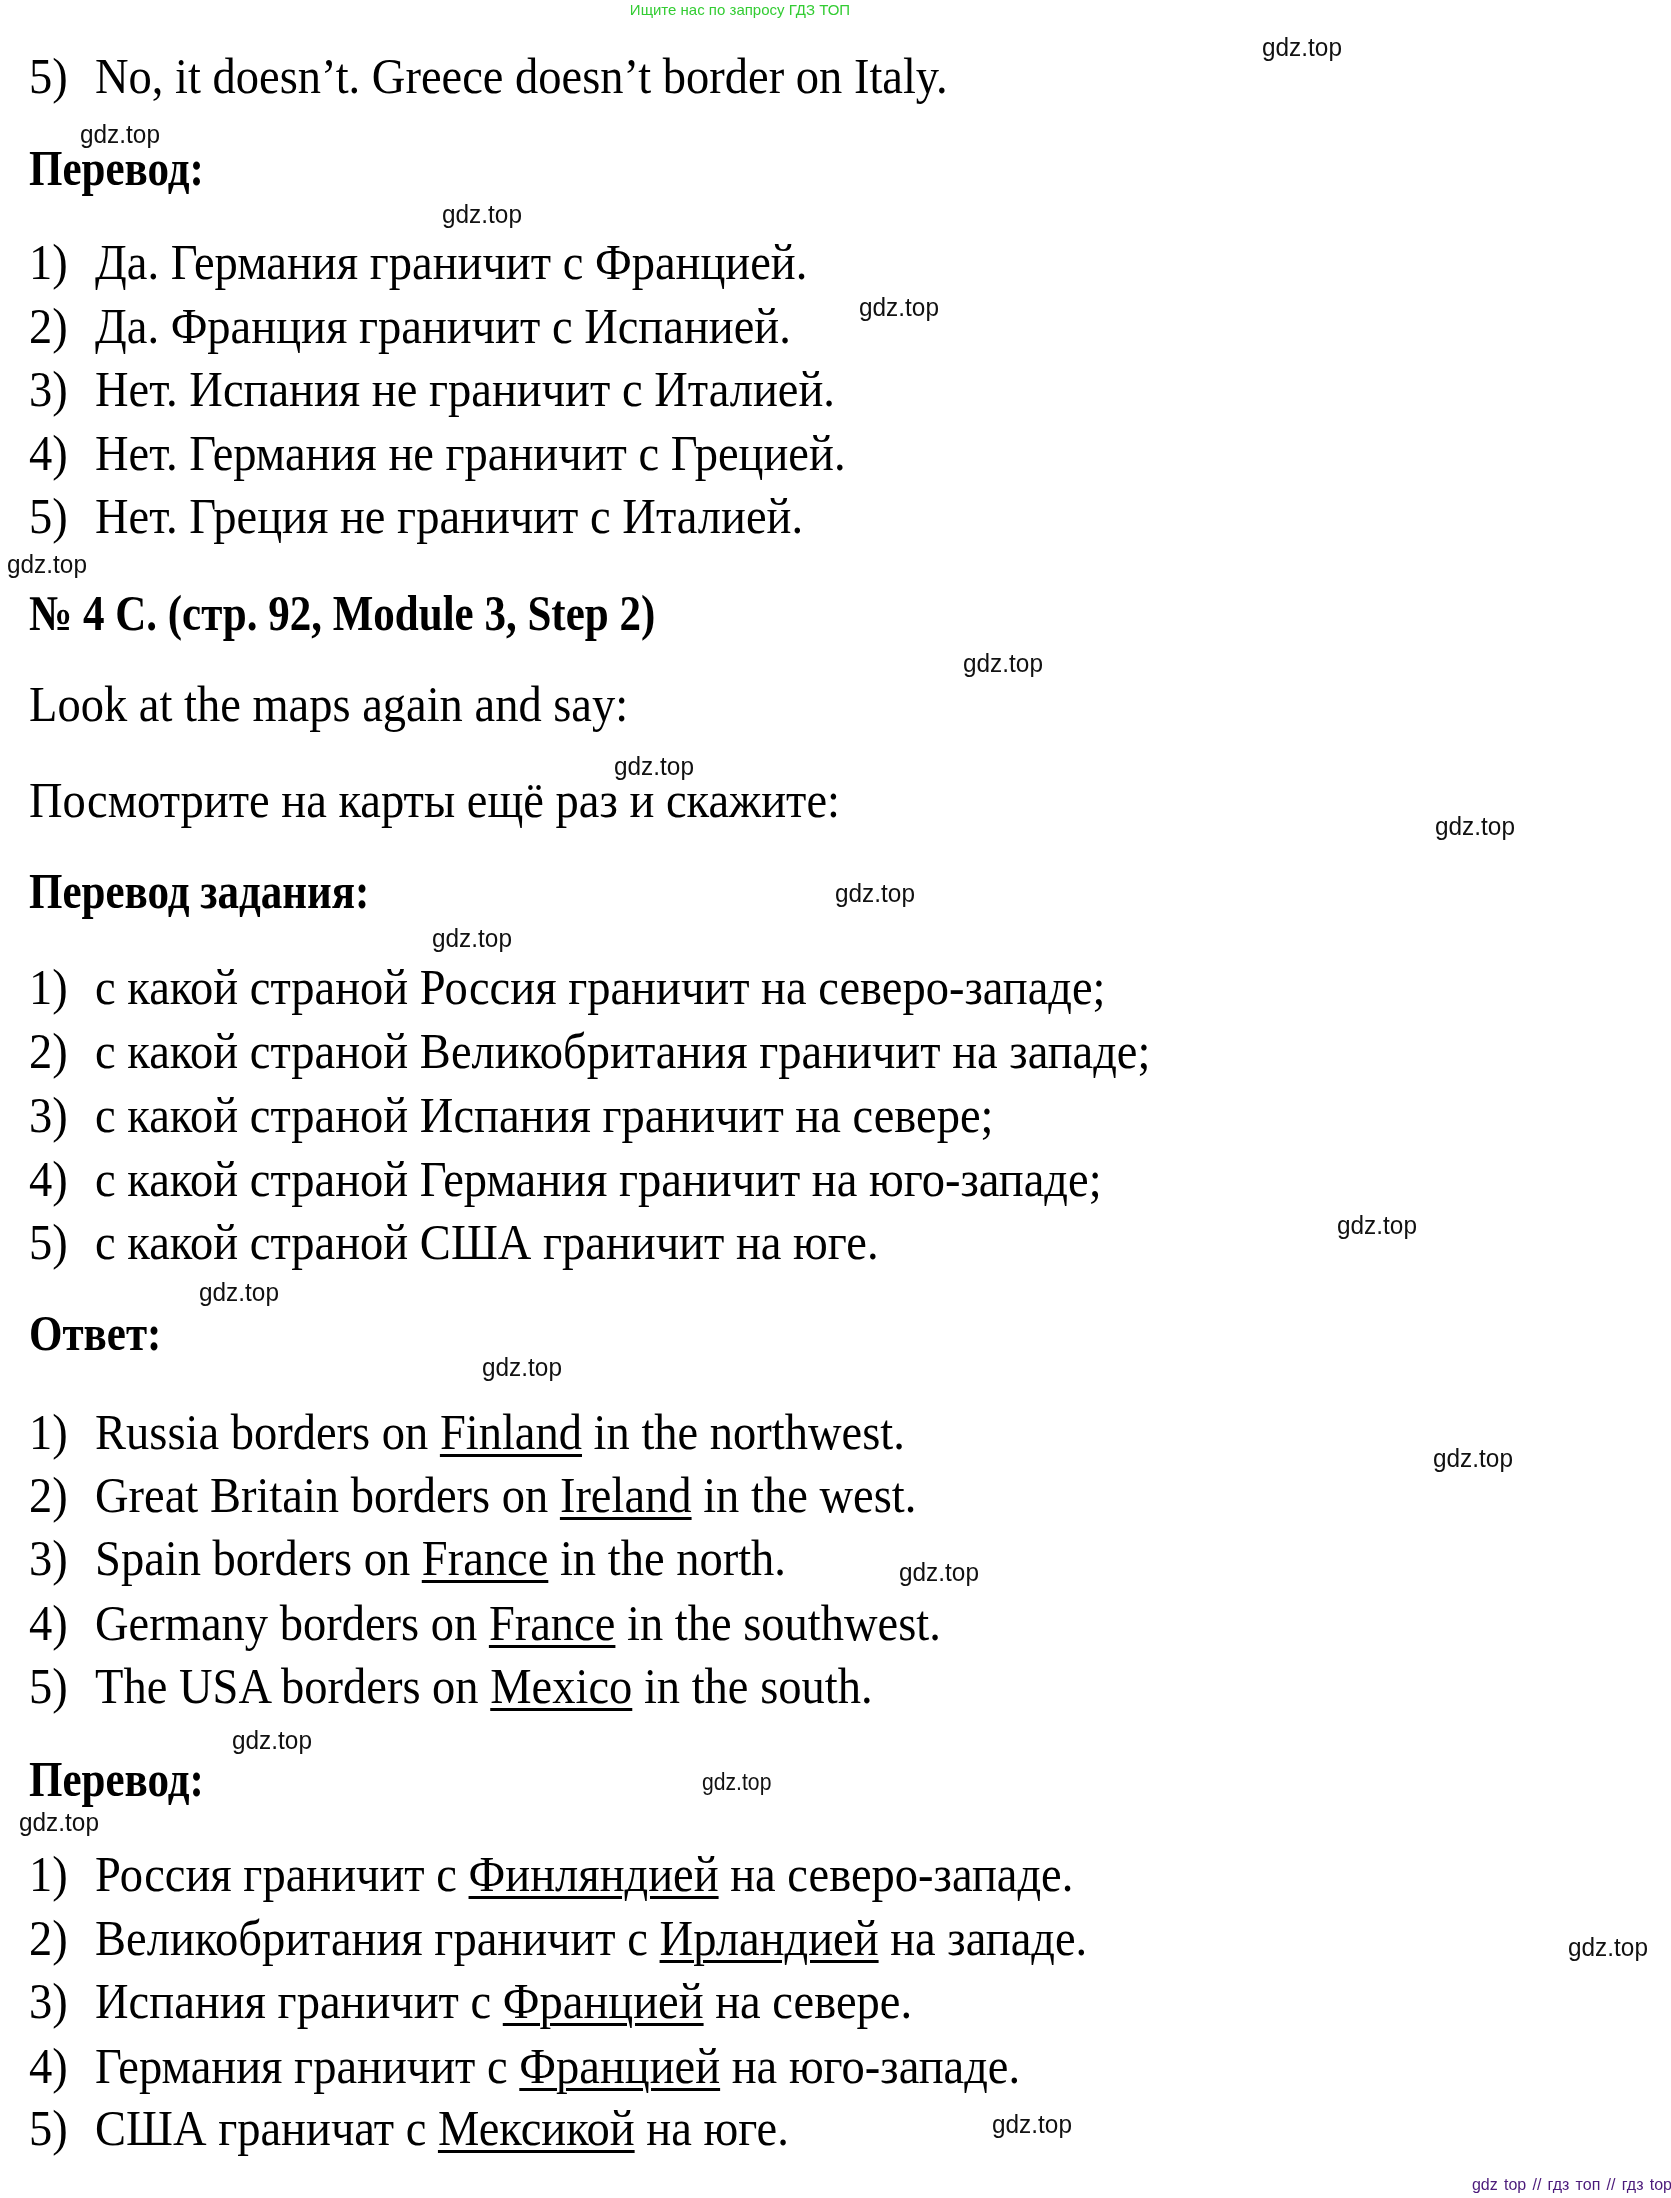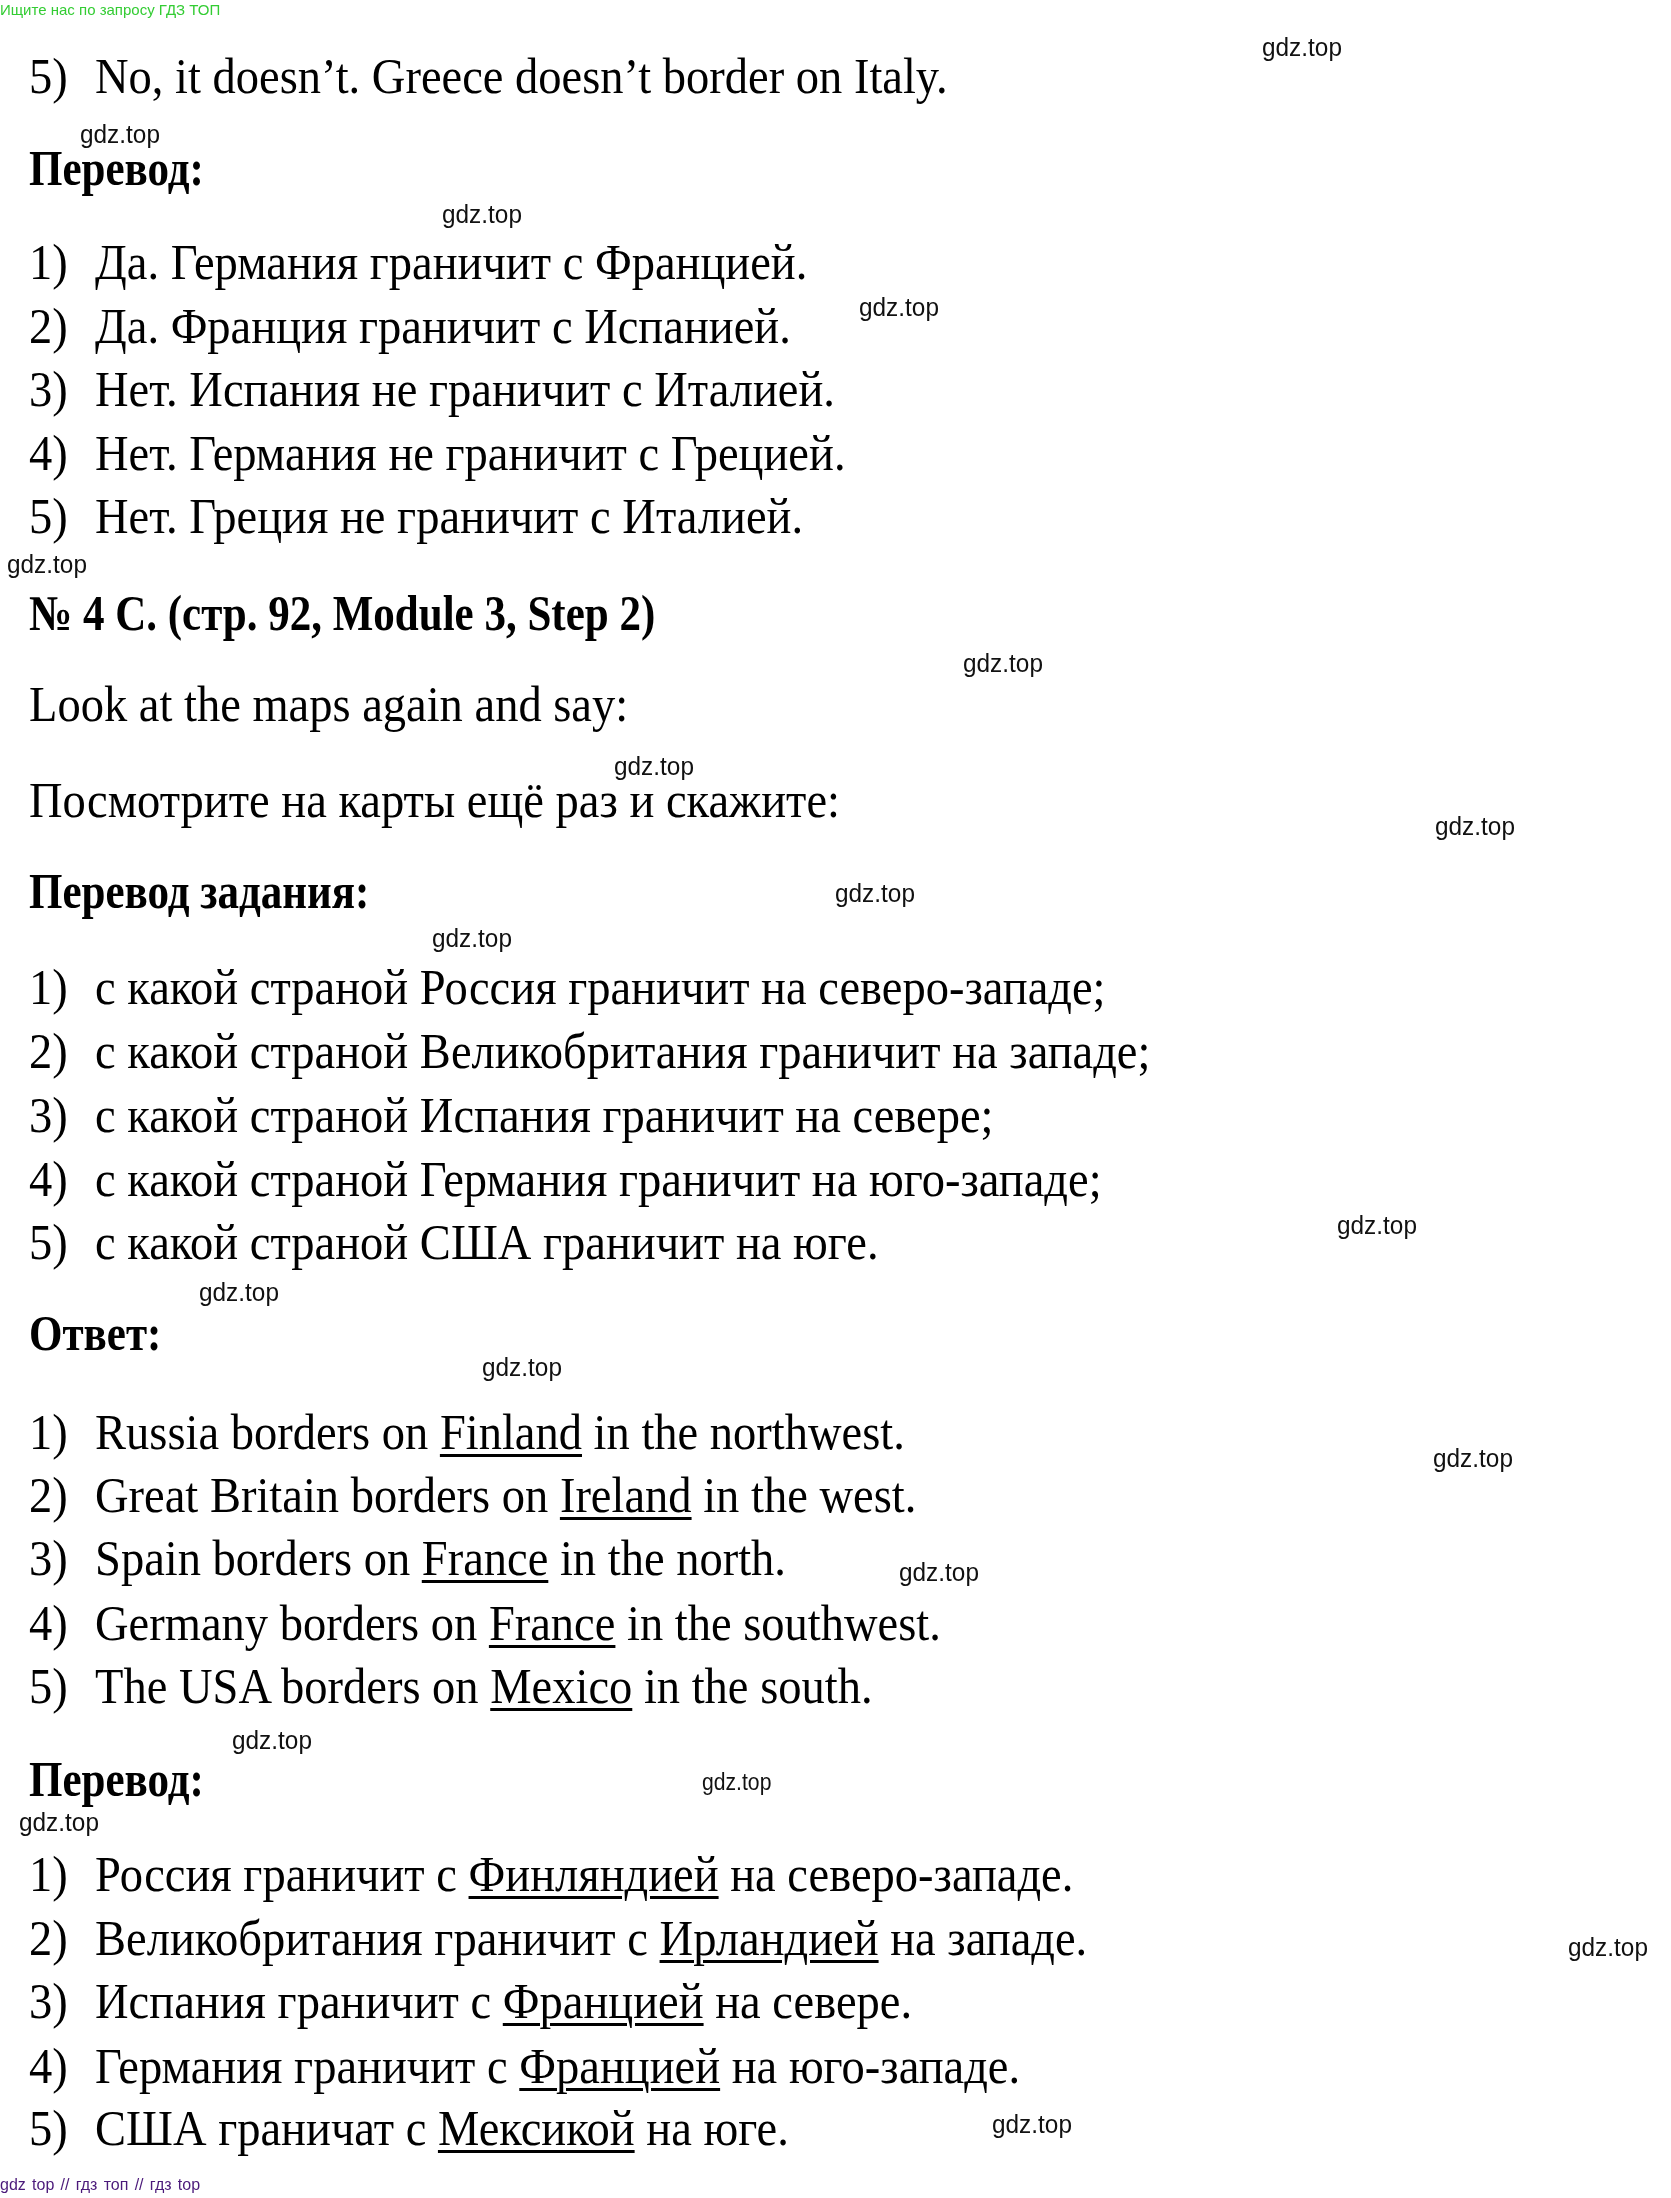--- a/index.html
+++ b/index.html
@@ -1,22 +1,22 @@
 <!DOCTYPE html>
 <html style="font-size:14px"><head>
 <meta charset="utf-8">
 <style>
   html, body { margin: 0; padding: 0; background: #ffffff; }
   body { width: 1672px; height: 2198px; position: relative; overflow: hidden; }
   .banner {
-    position: absolute; left: 0; width: 1480px; top: 0.9px; 
+    position: absolute; left: 0; width: 1480px; top: 0.9px; text-align: center;
     font-family: "Liberation Sans", sans-serif; font-size: 15px; color: #33cc33;
   }
   .footer {
-    position: absolute; left: 0; width: 1672px; top: 2176px; text-align: left;
+    position: absolute; left: 0; width: 1672px; top: 2176px; text-align: right;
     font-family: "Liberation Sans", sans-serif; font-size: 16px; color: #4b1a7a;
     word-spacing: 1.8px;
   }
   .line {
     position: absolute; left: 29px; white-space: nowrap;
     font-family: "Liberation Serif", serif; font-size: 50px; color: #000;
     line-height: 1; transform-origin: 0 0; transform: scaleX(0.93);
   }
   .line .num { display: inline-block; width: 71px; }
   .line u { text-decoration: underline; text-decoration-thickness: 2.6px; text-underline-offset: 5.3px; }

